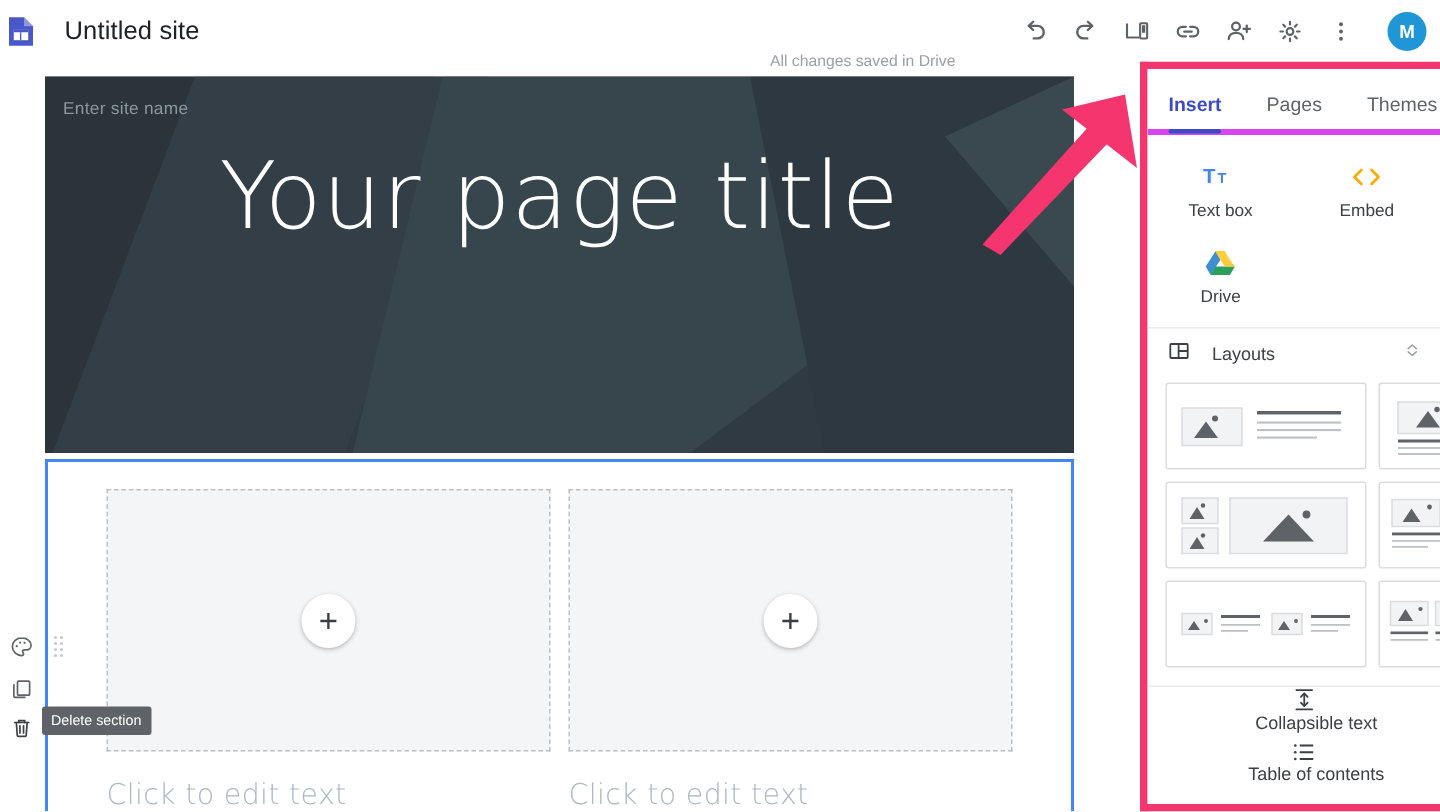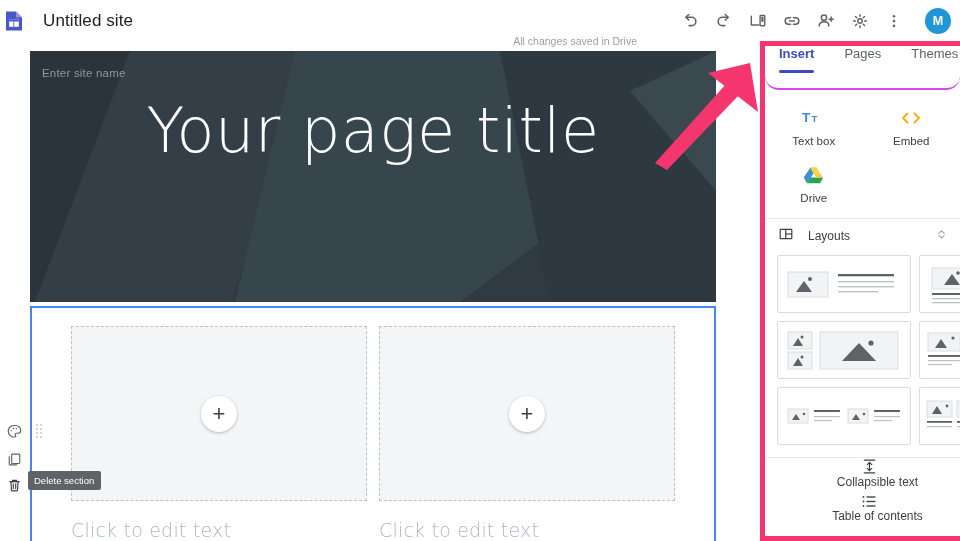--- a/index.html
+++ b/index.html
@@ -254,24 +254,23 @@
     position: absolute;
     inset: 0;
     overflow: hidden;
     background: #fff;
   }
 
   .tabs {
     display: flex;
     height: 44px;
     align-items: flex-start;
-    padding: 0 0 0 14px;
-    border-bottom: 2px solid #d946ef;
+    padding: 16px 0 0 14px;
+    border-bottom: 4px solid #d946ef;
     position: relative;
-    border-radius: 14px;
   }
   .tab {
     font-size: 13px;
     color: #5f6368;
     margin-right: 30px;
     white-space: nowrap;
     cursor: pointer;
     position: relative;
     padding-bottom: 11px;
   }

